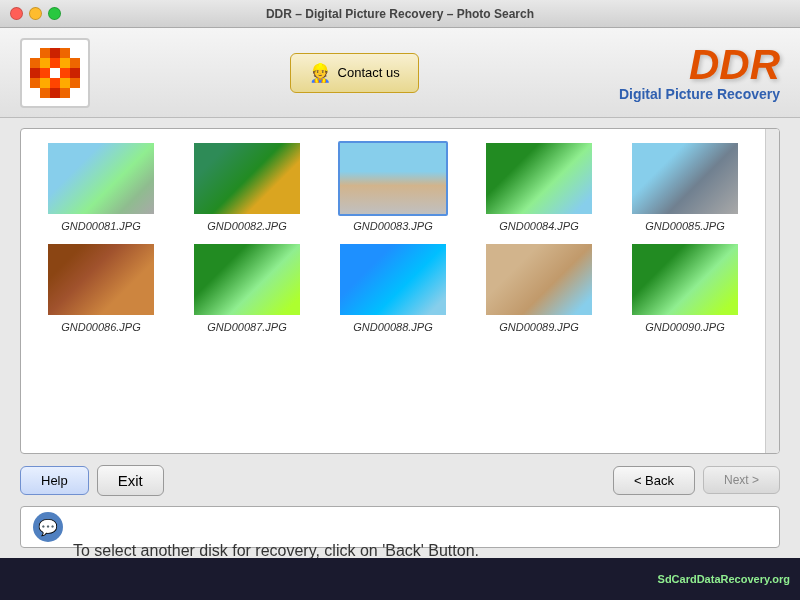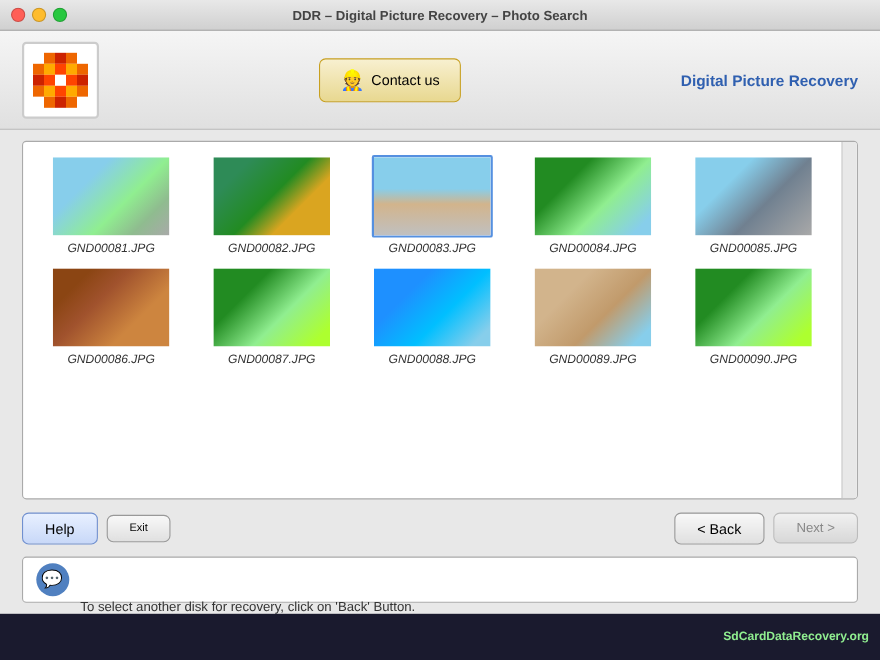--- a/index.html
+++ b/index.html
@@ -229,21 +229,21 @@
       padding: 6px 20px;
       cursor: pointer;
       font-size: 13px;
     }
     .btn-exit {
       background: linear-gradient(to bottom, #f8f8f8, #e0e0e0);
       border: 1px solid #999;
       border-radius: 6px;
       padding: 6px 20px;
       cursor: pointer;
-      font-size: 10px;
+      font-size: 15px;
     }
     .btn-back {
       background: linear-gradient(to bottom, #f8f8f8, #e0e0e0);
       border: 1px solid #999;
       border-radius: 6px;
       padding: 6px 20px;
       cursor: pointer;
       font-size: 13px;
       margin-left: auto;
     }
@@ -274,21 +274,21 @@
       background: #5080c0;
       border-radius: 50%;
       display: flex;
       align-items: center;
       justify-content: center;
       color: white;
       font-size: 16px;
       flex-shrink: 0;
     }
     .status-text {
-      font-size: 12px;
+      font-size: 16px;
       color: #333;
       margin-top: 47px;
     }
 
     
     .footer-watermark {
       background: #1a1a2e;
       color: #90ee90;
       text-align: right;
       padding: 15px 10px;
@@ -360,20 +360,21 @@
           <div class="mc3"></div>
       </div>
     </div>
 
     <button class="contact-btn">
       <span class="contact-icon">👷</span>
       <span>Contact us</span>
     </button>
 
     <div class="brand-area">
+      <div class="brand-ddr">DDR</div>
       <div class="brand-sub">Digital Picture Recovery</div>
     </div>
   </div>
 
   <div class="content-area">
 
     <div class="photo-panel">
       <div class="photo-grid-scroll">
         <div class="photo-grid" id="photo-grid">
 

